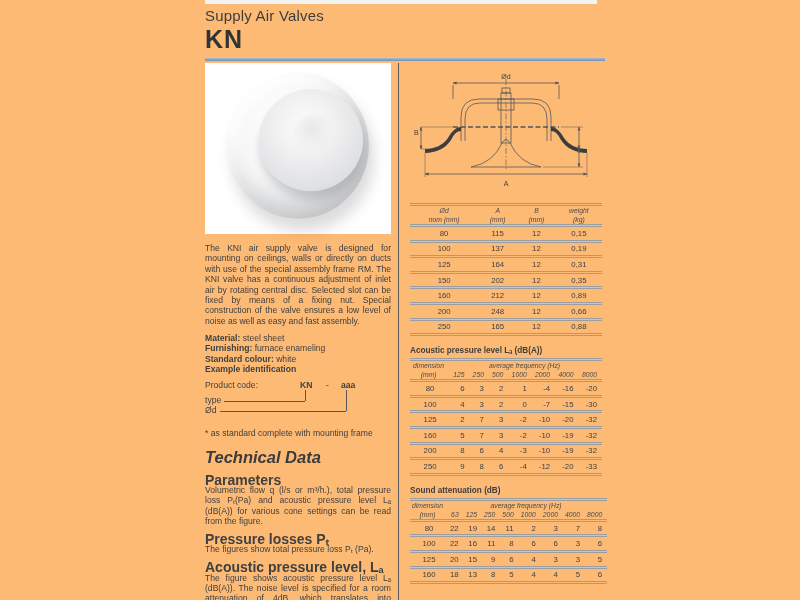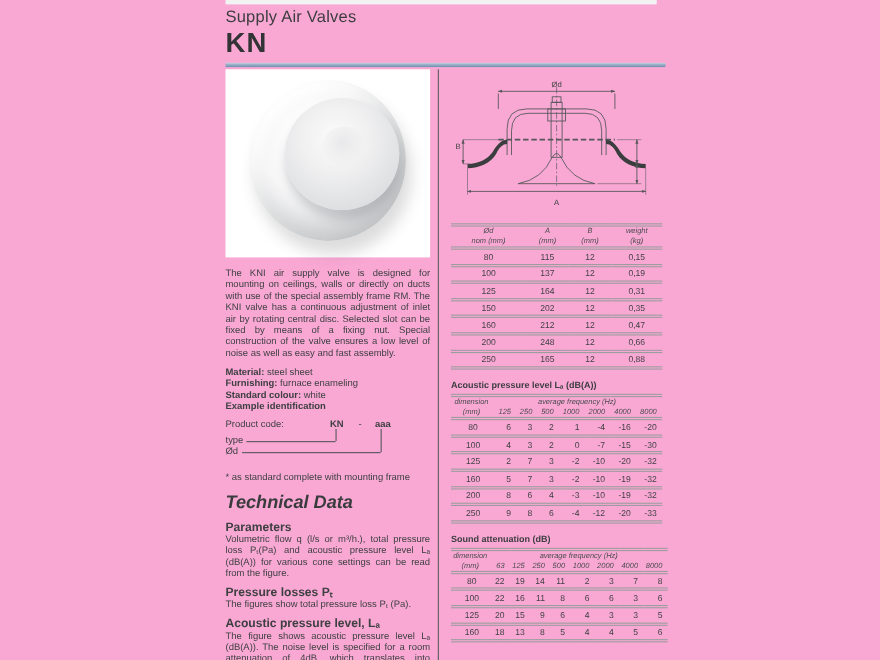--- a/index.html
+++ b/index.html
@@ -1,17 +1,17 @@
 <!DOCTYPE html>
 <html><head>
 <meta charset="utf-8">
 <style>
   html,body{margin:0;padding:0;}
   body{width:800px;height:600px;background:#ffffff;font-family:"Liberation Sans",sans-serif;color:#3f4042;overflow:hidden;}
-  .page{position:relative;width:800px;height:600px;background:#f9a8d4;}
+  .page{position:relative;width:800px;height:600px;background:#fdba74;}
 
   .top-strip{position:absolute;left:205px;top:0;width:392px;height:4px;background:#f3f3f4;}
   .header{position:absolute;left:205px;top:7px;}
   .header .category{font-size:15px;color:#3c3d3f;letter-spacing:.2px;}
   .header .product{font-size:25px;font-weight:bold;color:#323335;letter-spacing:1px;margin-top:1px;}
   .blue-rule{position:absolute;left:205px;top:57px;width:400px;height:4px;
     background:linear-gradient(180deg,#c9d4e2 0%,#9db1c9 40%,#6f8fb2 100%);}
   .v-divider{position:absolute;left:398px;top:63px;width:1px;height:537px;background:#5a5b5d;}
 
   
@@ -40,21 +40,21 @@
   .pcode .aaa{position:absolute;left:136px;top:0;font-weight:bold;}
   .pcode .type-lab{position:absolute;left:0;top:15px;}
   .pcode .od-lab{position:absolute;left:0;top:25px;}
   .pcode .vl1{position:absolute;left:100px;top:10px;height:11px;border-left:1px solid #55565a;}
   .pcode .hl1{position:absolute;left:19px;top:21px;width:81px;border-top:1px solid #55565a;}
   .pcode .vl2{position:absolute;left:141px;top:10px;height:21px;border-left:1px solid #55565a;}
   .pcode .hl2{position:absolute;left:15px;top:31px;width:126px;border-top:1px solid #55565a;}
 
   .footnote{font-size:8.6px;margin-top:8px;}
   .tech-section{margin-top:8px;}
-  .tech-section .sec-title{font-size:11px;font-weight:bold;line-height:10.2px;}
+  .tech-section .sec-title{font-size:14px;font-weight:bold;line-height:10.2px;}
   .tech-section .sec-text{font-size:8.6px;line-height:10.2px;text-align:justify;}
 
   
   .right-col{position:absolute;left:410px;top:63px;width:192px;}
   .drawing{display:block;margin:6px auto 0 auto;}
 
   table.dtable{border-collapse:collapse;width:100%;color:#404144;}
   table.dtable{border-top:3px double #9c9d9f;border-bottom:3px double #9c9d9f;}
   .dtable thead tr:last-child{border-bottom:3px double #9c9d9f;}
   .dtable tbody tr + tr{border-top:3px double #9c9d9f;}
@@ -225,21 +225,21 @@
             <tr>
               <td class="firstcol">150</td>
               <td>202</td>
               <td>12</td>
               <td>0,35</td>
             </tr>
             <tr>
               <td class="firstcol">160</td>
               <td>212</td>
               <td>12</td>
-              <td>0,47</td>
+              <td>0,89</td>
             </tr>
             <tr>
               <td class="firstcol">200</td>
               <td>248</td>
               <td>12</td>
               <td>0,66</td>
             </tr>
             <tr>
               <td class="firstcol">250</td>
               <td>165</td>

